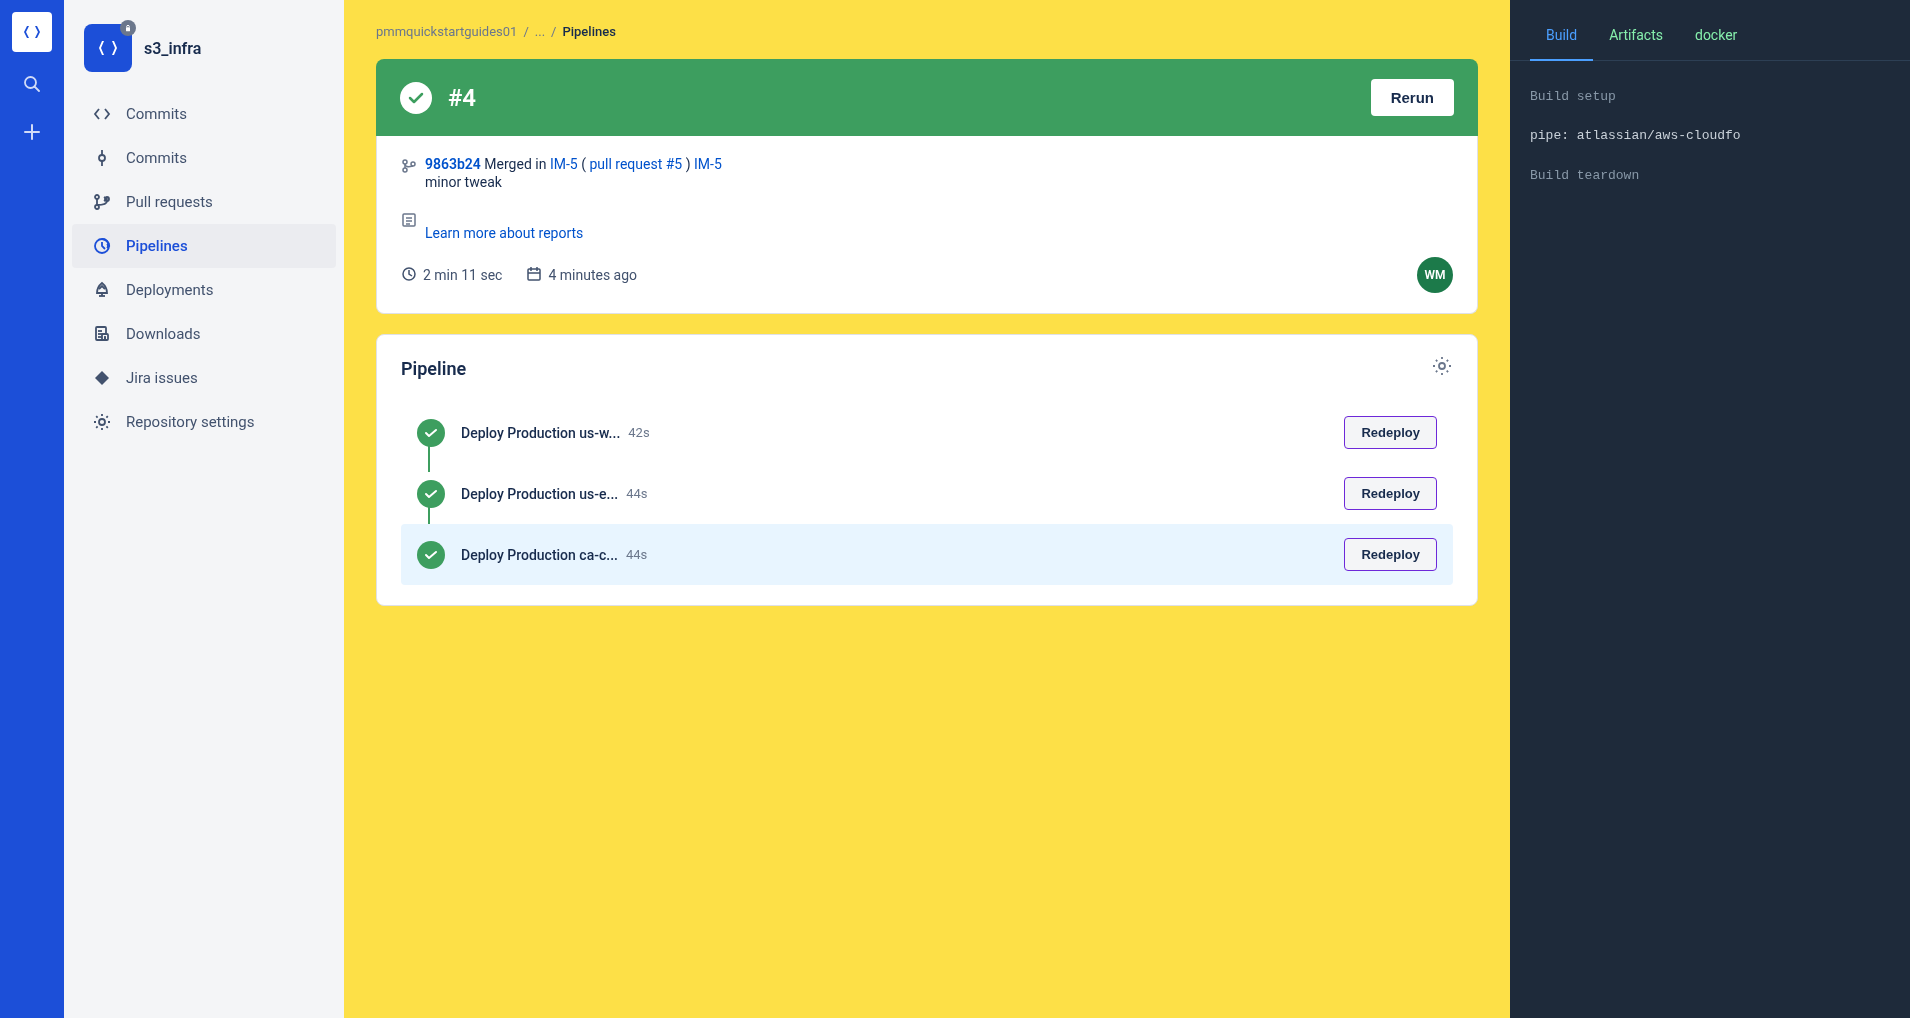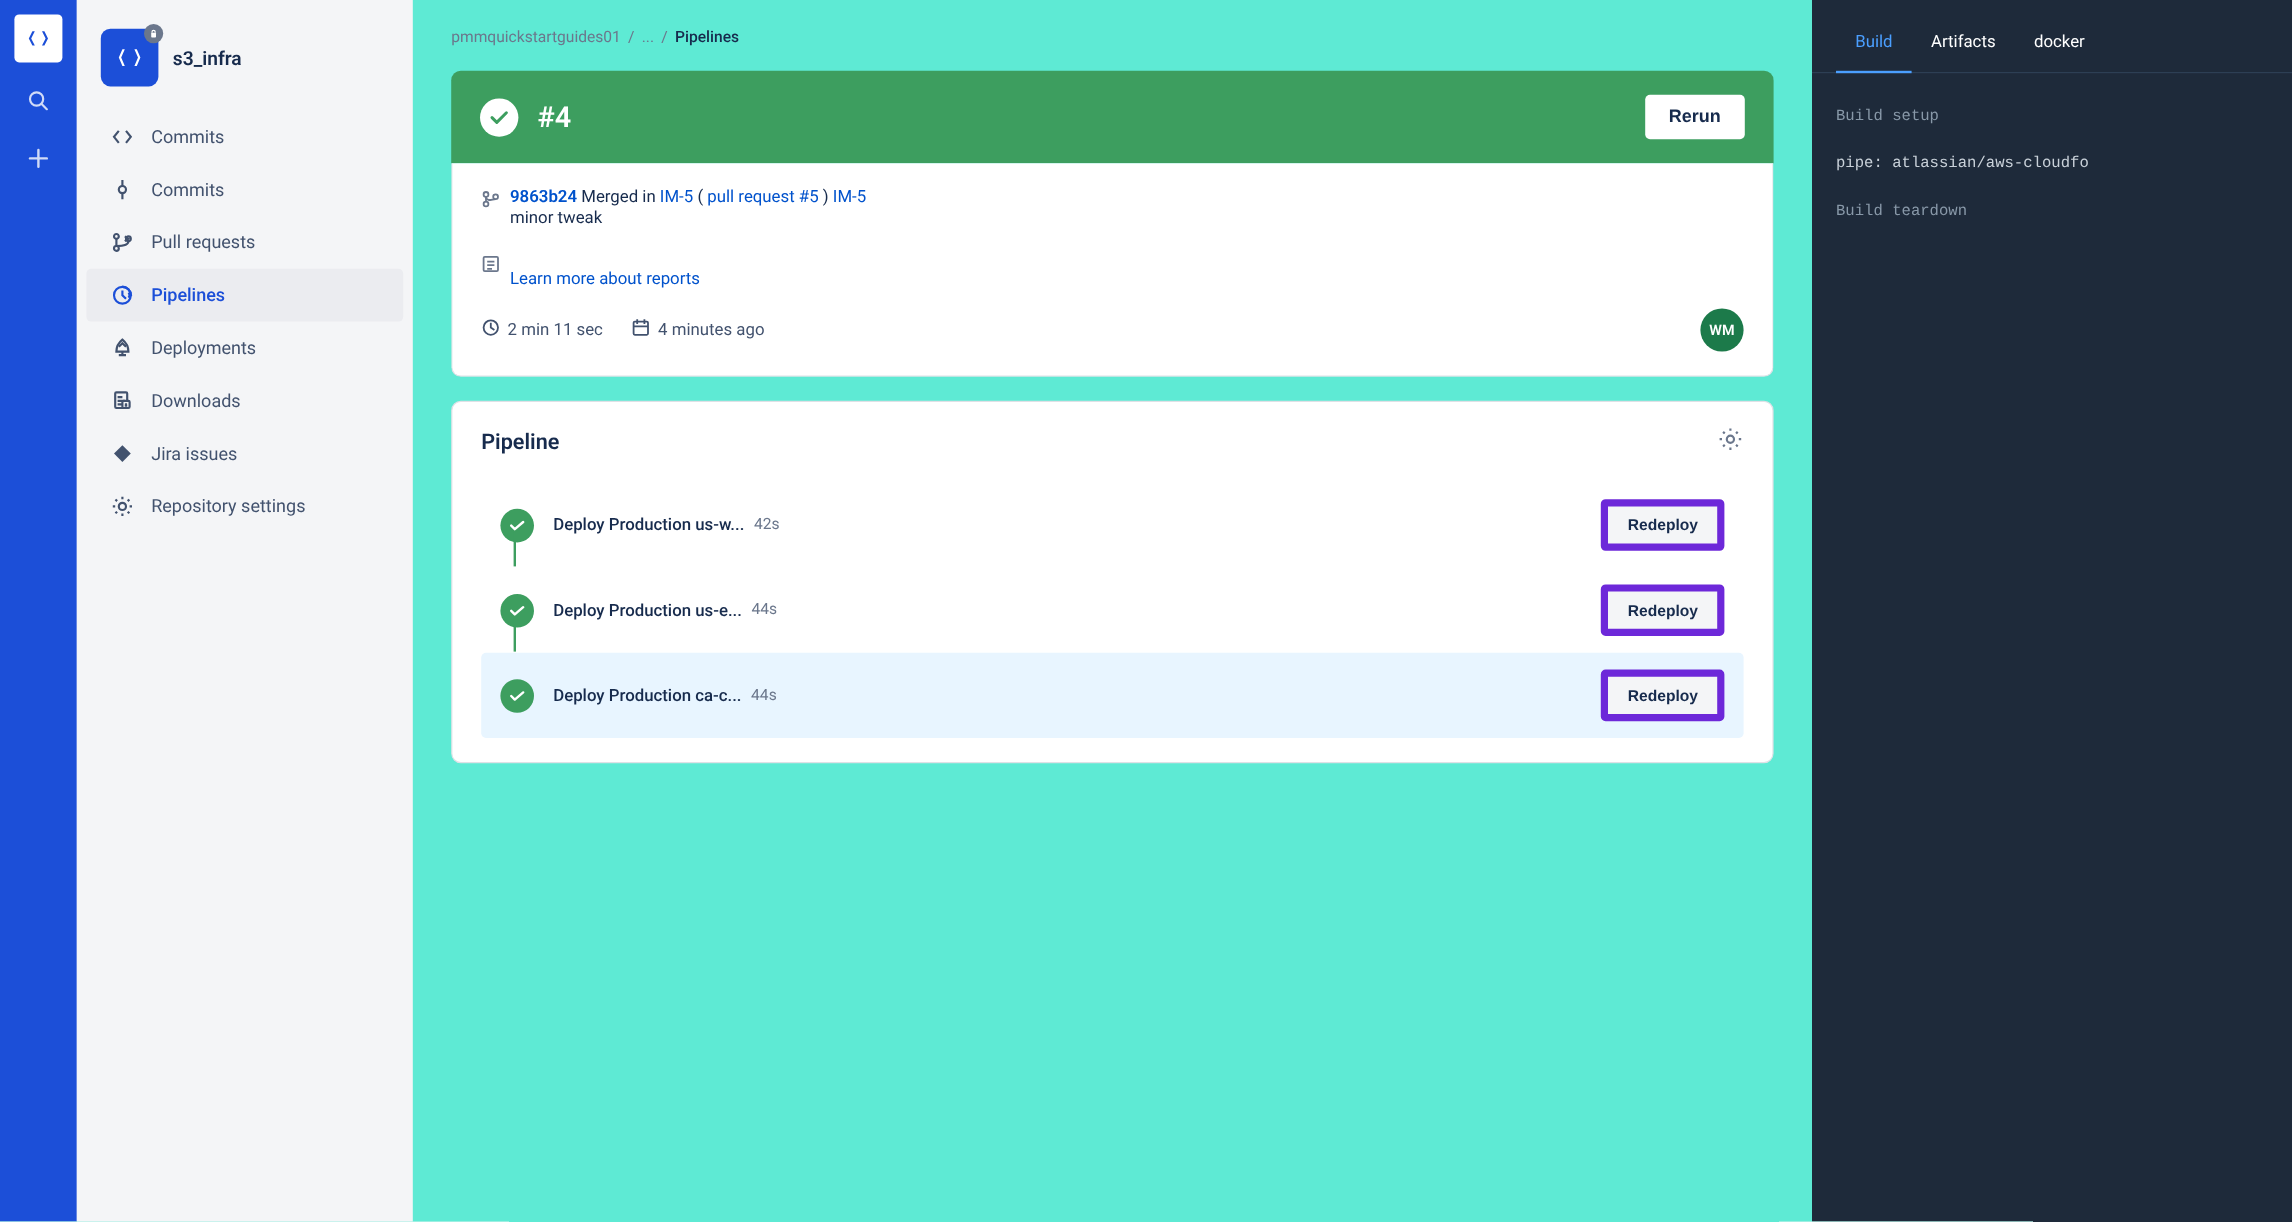--- a/index.html
+++ b/index.html
@@ -113,21 +113,21 @@
       justify-content: center;
       font-size: 16px;
       flex-shrink: 0;
     }
 
     
     .main-content {
       flex: 1;
       padding: 24px 32px;
       overflow-y: auto;
-      background: #5eead4;
+      background: #fde047;
     }
     .breadcrumb {
       font-size: 13px;
       color: #6b778c;
       margin-bottom: 20px;
       display: flex;
       align-items: center;
       gap: 6px;
     }
     .breadcrumb span { color: #6b778c; }
@@ -307,21 +307,21 @@
       font-size: 14px;
       color: #172b4d;
       font-weight: 500;
     }
     .step-duration {
       font-size: 13px;
       color: #6b778c;
     }
     .redeploy-btn {
       background: #f4f5f7;
-      border: 6px solid #6d28d9;
+      border: 1px solid #6d28d9;
       border-radius: 4px;
       padding: 8px 16px;
       font-size: 13px;
       font-weight: 600;
       color: #172b4d;
       cursor: pointer;
     }
 
     
     .right-panel {
@@ -334,21 +334,21 @@
     .right-panel-tabs {
       display: flex;
       border-bottom: 1px solid #2d3f54;
       padding: 0 20px;
       margin-top: 11px;
     }
     .tab-item {
       padding: 16px 16px;
       font-size: 14px;
       cursor: pointer;
-      color: #ffffff;
+      color: #86efac;
       border-bottom: 2px solid transparent;
       margin-bottom: -1px;
     }
     .tab-item.active {
       color: #4b9fff;
       border-bottom-color: #4b9fff;
     }
     .right-panel-content {
       padding: 24px 20px;
       font-family: 'Courier New', monospace;

